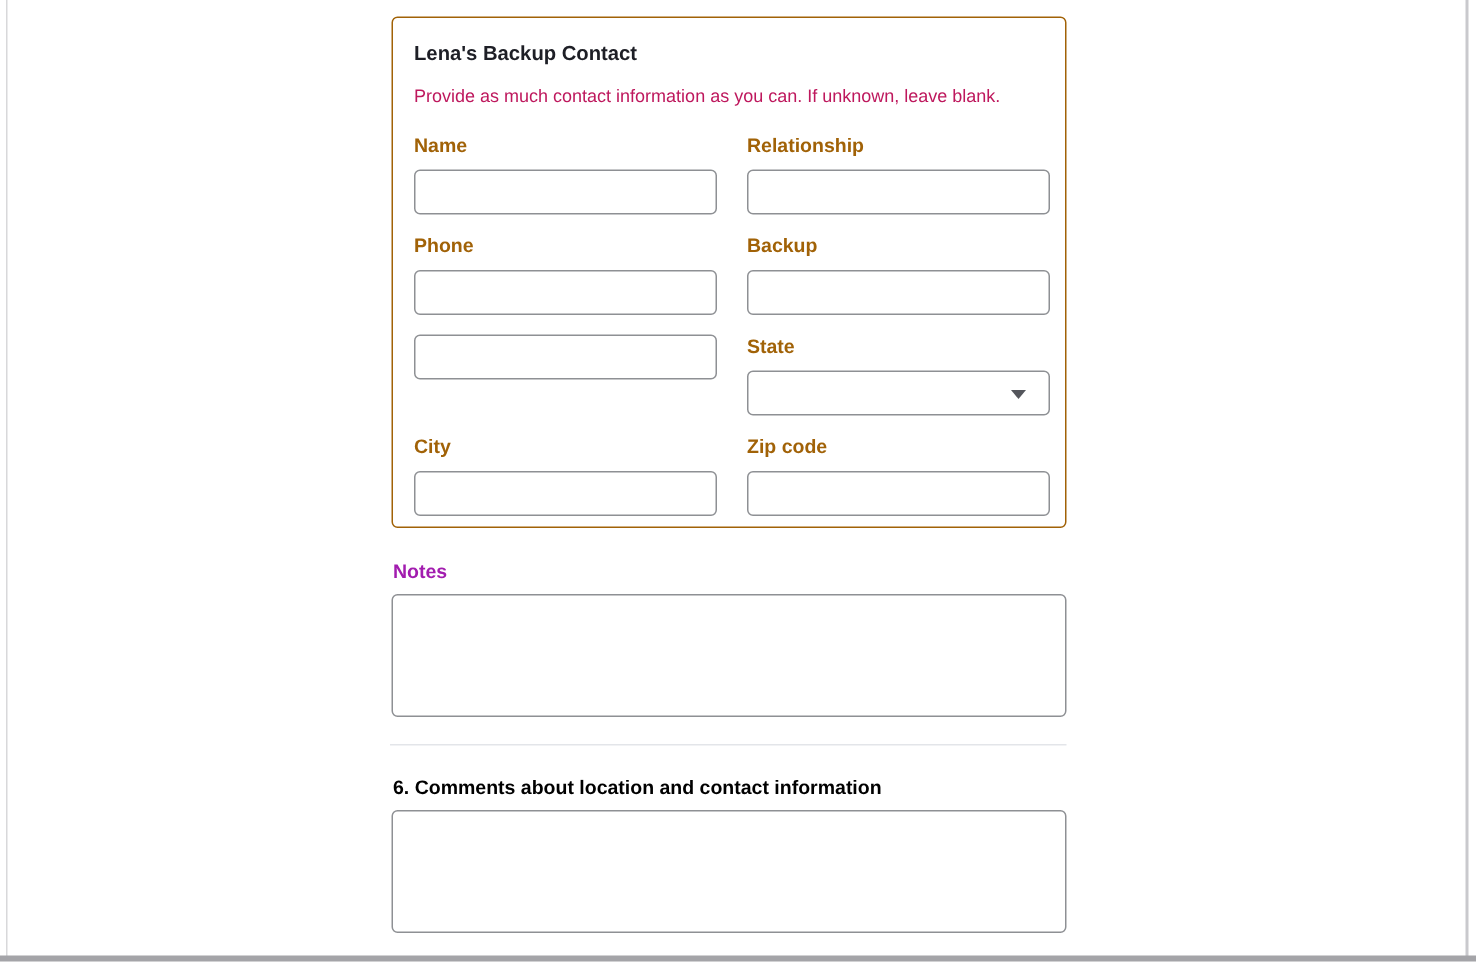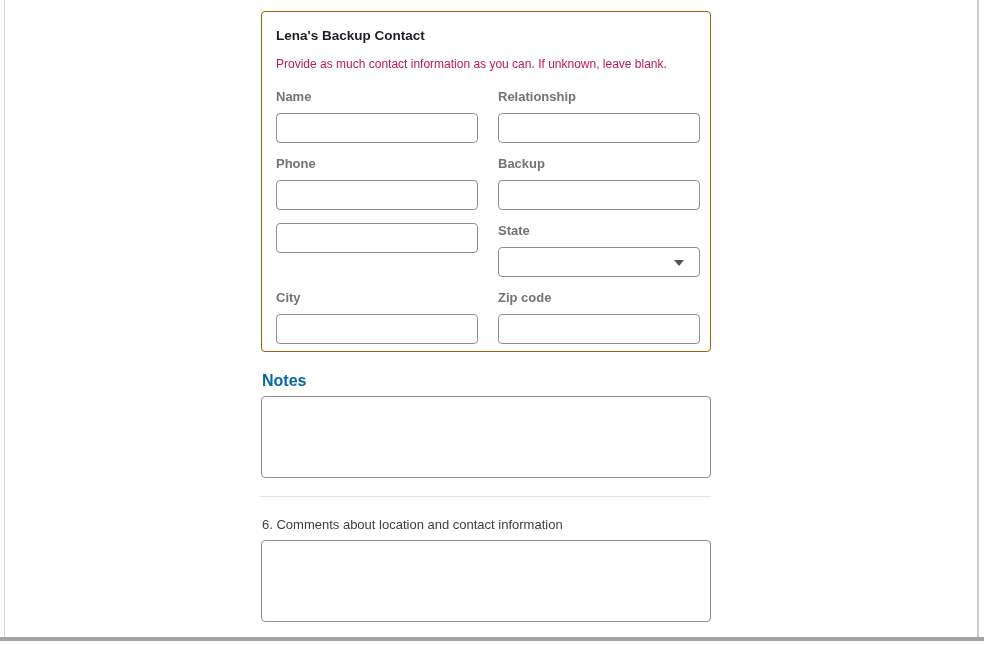--- a/index.html
+++ b/index.html
@@ -41,21 +41,21 @@
     margin-top: 17px;
     display: grid;
     grid-template-columns: 202px 202px;
     column-gap: 20px;
     row-gap: 13px;
   }
   .field-label {
     display: block;
     font-size: 13px;
     font-weight: bold;
-    color: #737373;
+    color: #a16207;
     line-height: 16px;
     margin-bottom: 8px;
   }
   .text-input {
     width: 100%;
     height: 30px;
     border: 1px solid #8e9094;
     border-radius: 4px;
     background: #ffffff;
     font-family: "Liberation Sans", sans-serif;
@@ -79,23 +79,23 @@
     width: 0; height: 0;
     border-left: 5px solid transparent;
     border-right: 5px solid transparent;
     border-top: 6px solid #54565c;
   }
 
   
   .notes-label {
     position: absolute;
     left: 262px; top: 373px;
-    font-size: 16px;
-    font-weight: bold;
-    color: #0369a1;
+    font-size: 13px;
+    font-weight: bold;
+    color: #a21caf;
     line-height: 16px;
   }
   .notes-textarea {
     position: absolute;
     left: 261px; top: 396px;
     width: 450px; height: 82px;
     border: 1px solid #8e9094;
     border-radius: 4px;
     background: #ffffff;
     resize: none;
@@ -108,22 +108,22 @@
   .section-divider {
     position: absolute;
     left: 260px; top: 496px;
     width: 451px; height: 1px;
     background: #e3e5e9;
   }
   .comments-label {
     position: absolute;
     left: 262px; top: 517px;
     font-size: 13px;
-    font-weight: normal;
-    color: #404040;
+    font-weight: bold;
+    color: #000000;
     line-height: 16px;
   }
   .comments-textarea {
     position: absolute;
     left: 261px; top: 540px;
     width: 450px; height: 82px;
     border: 1px solid #8e9094;
     border-radius: 4px;
     background: #ffffff;
     resize: none;

